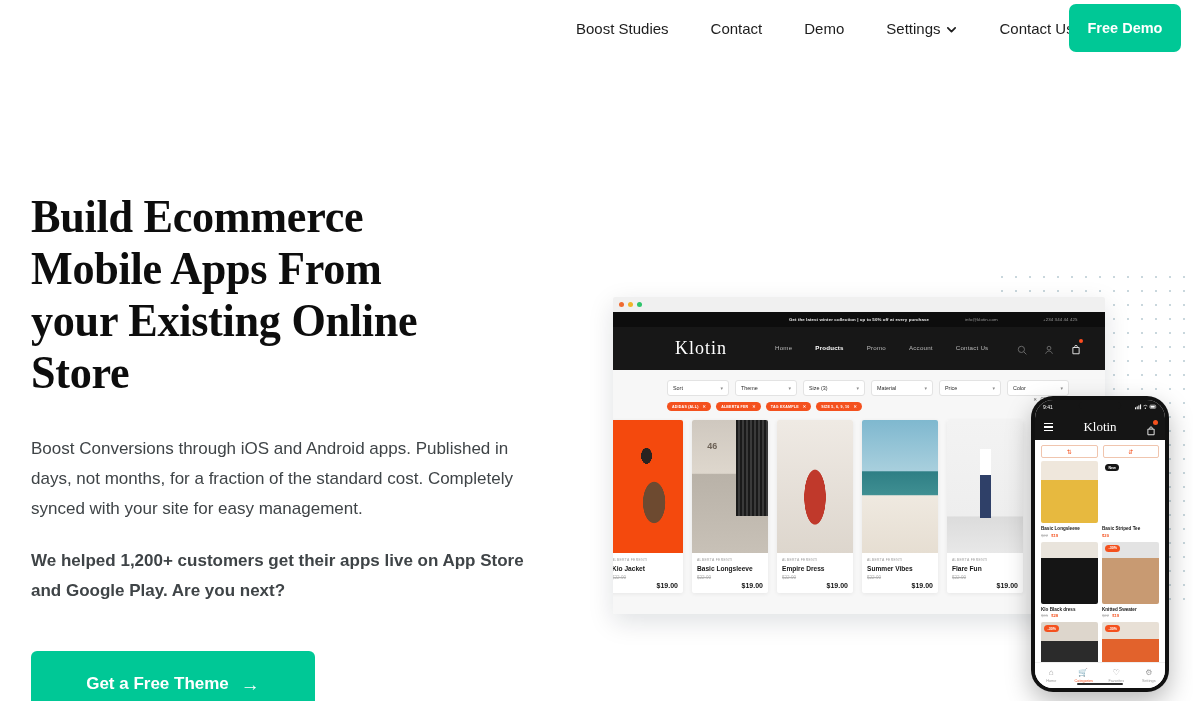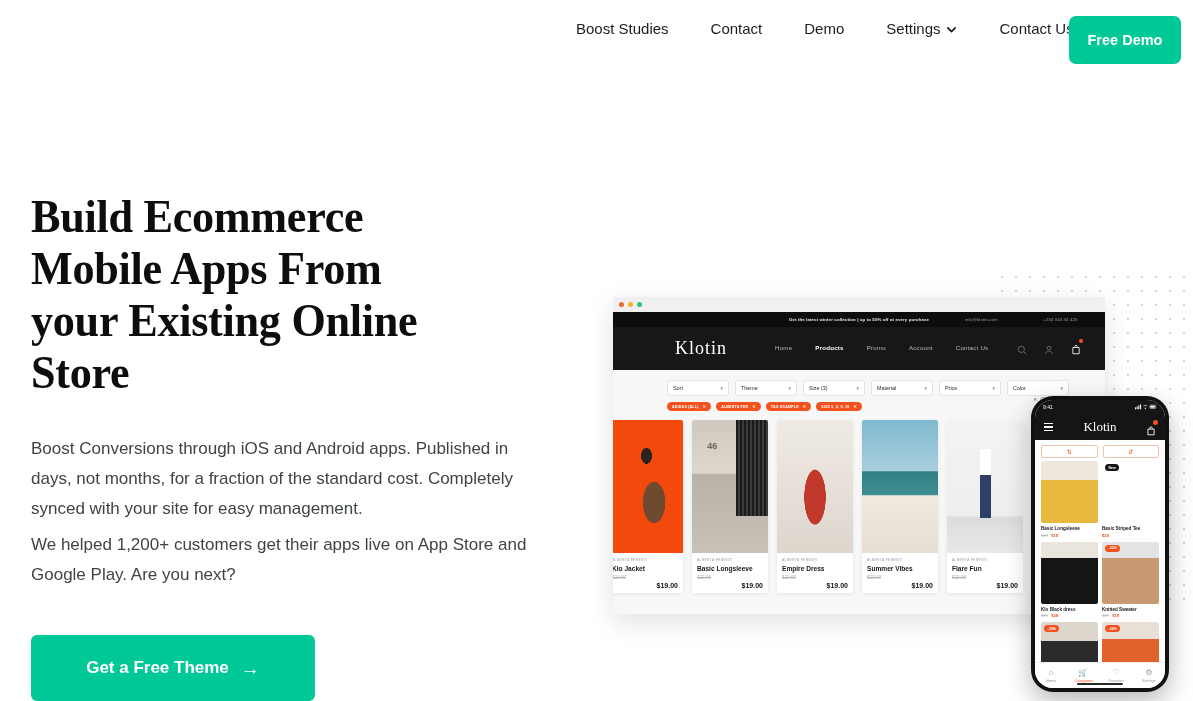--- a/index.html
+++ b/index.html
@@ -24,21 +24,21 @@
   }
   .nav { position: absolute; left: 555px; top: 0; height: 56px;
          display: flex; align-items: center; gap: 0; }
   .nav-item {
     font-size: 15px; color: #1d1d1d; padding: 0 21px; cursor: pointer;
     display: flex; align-items: center; gap: 6px; white-space: nowrap;
   }
   .chev { display:inline-block; width: 11px; height: 11px; position: relative; top:1px;}
   .chev svg { display:block; }
   .btn-demo {
-    position: absolute; left: 1069px; top: 16px;
+    position: absolute; left: 1069px; top: 4px;
     width: 112px; height: 48px; border-radius: 7px;
     background: #00c896; color: #fff; border: none;
     font-size: 14.5px; font-weight: 600;
     display: flex; align-items: center; justify-content: center;
     cursor: pointer; font-family: "Liberation Sans", sans-serif;
   }
 
   
   .hero-left { position: absolute; left: 31px; top: 190px; width: 530px; }
   .hero-title {
@@ -47,21 +47,21 @@
     font-size: 47px; line-height: 52px;
     color: #0d0d0d; letter-spacing: -0.3px;
     width: 470px;
     transform: scaleX(0.94); transform-origin: left top;
   }
   .hero-body {
     margin-top: 36px;
     font-size: 17px; line-height: 30px; color: #3f4447;
     width: 500px;
   }
-  .hero-body p + p { margin-top: 6px; }
+  .hero-body p + p { margin-top: 22px; font-weight: bold; }
   .btn-cta {
     margin-top: 45px;
     width: 284px; height: 66px; border-radius: 6px;
     background: #00c896; border: none; color: #fff;
     font-size: 17px; font-weight: 700;
     display: flex; align-items: center; justify-content: center; gap: 12px;
     cursor: pointer; font-family: "Liberation Sans", sans-serif;
   }
   .btn-cta .arrow { font-size: 19px; font-weight: 400; line-height: 1; }
 

